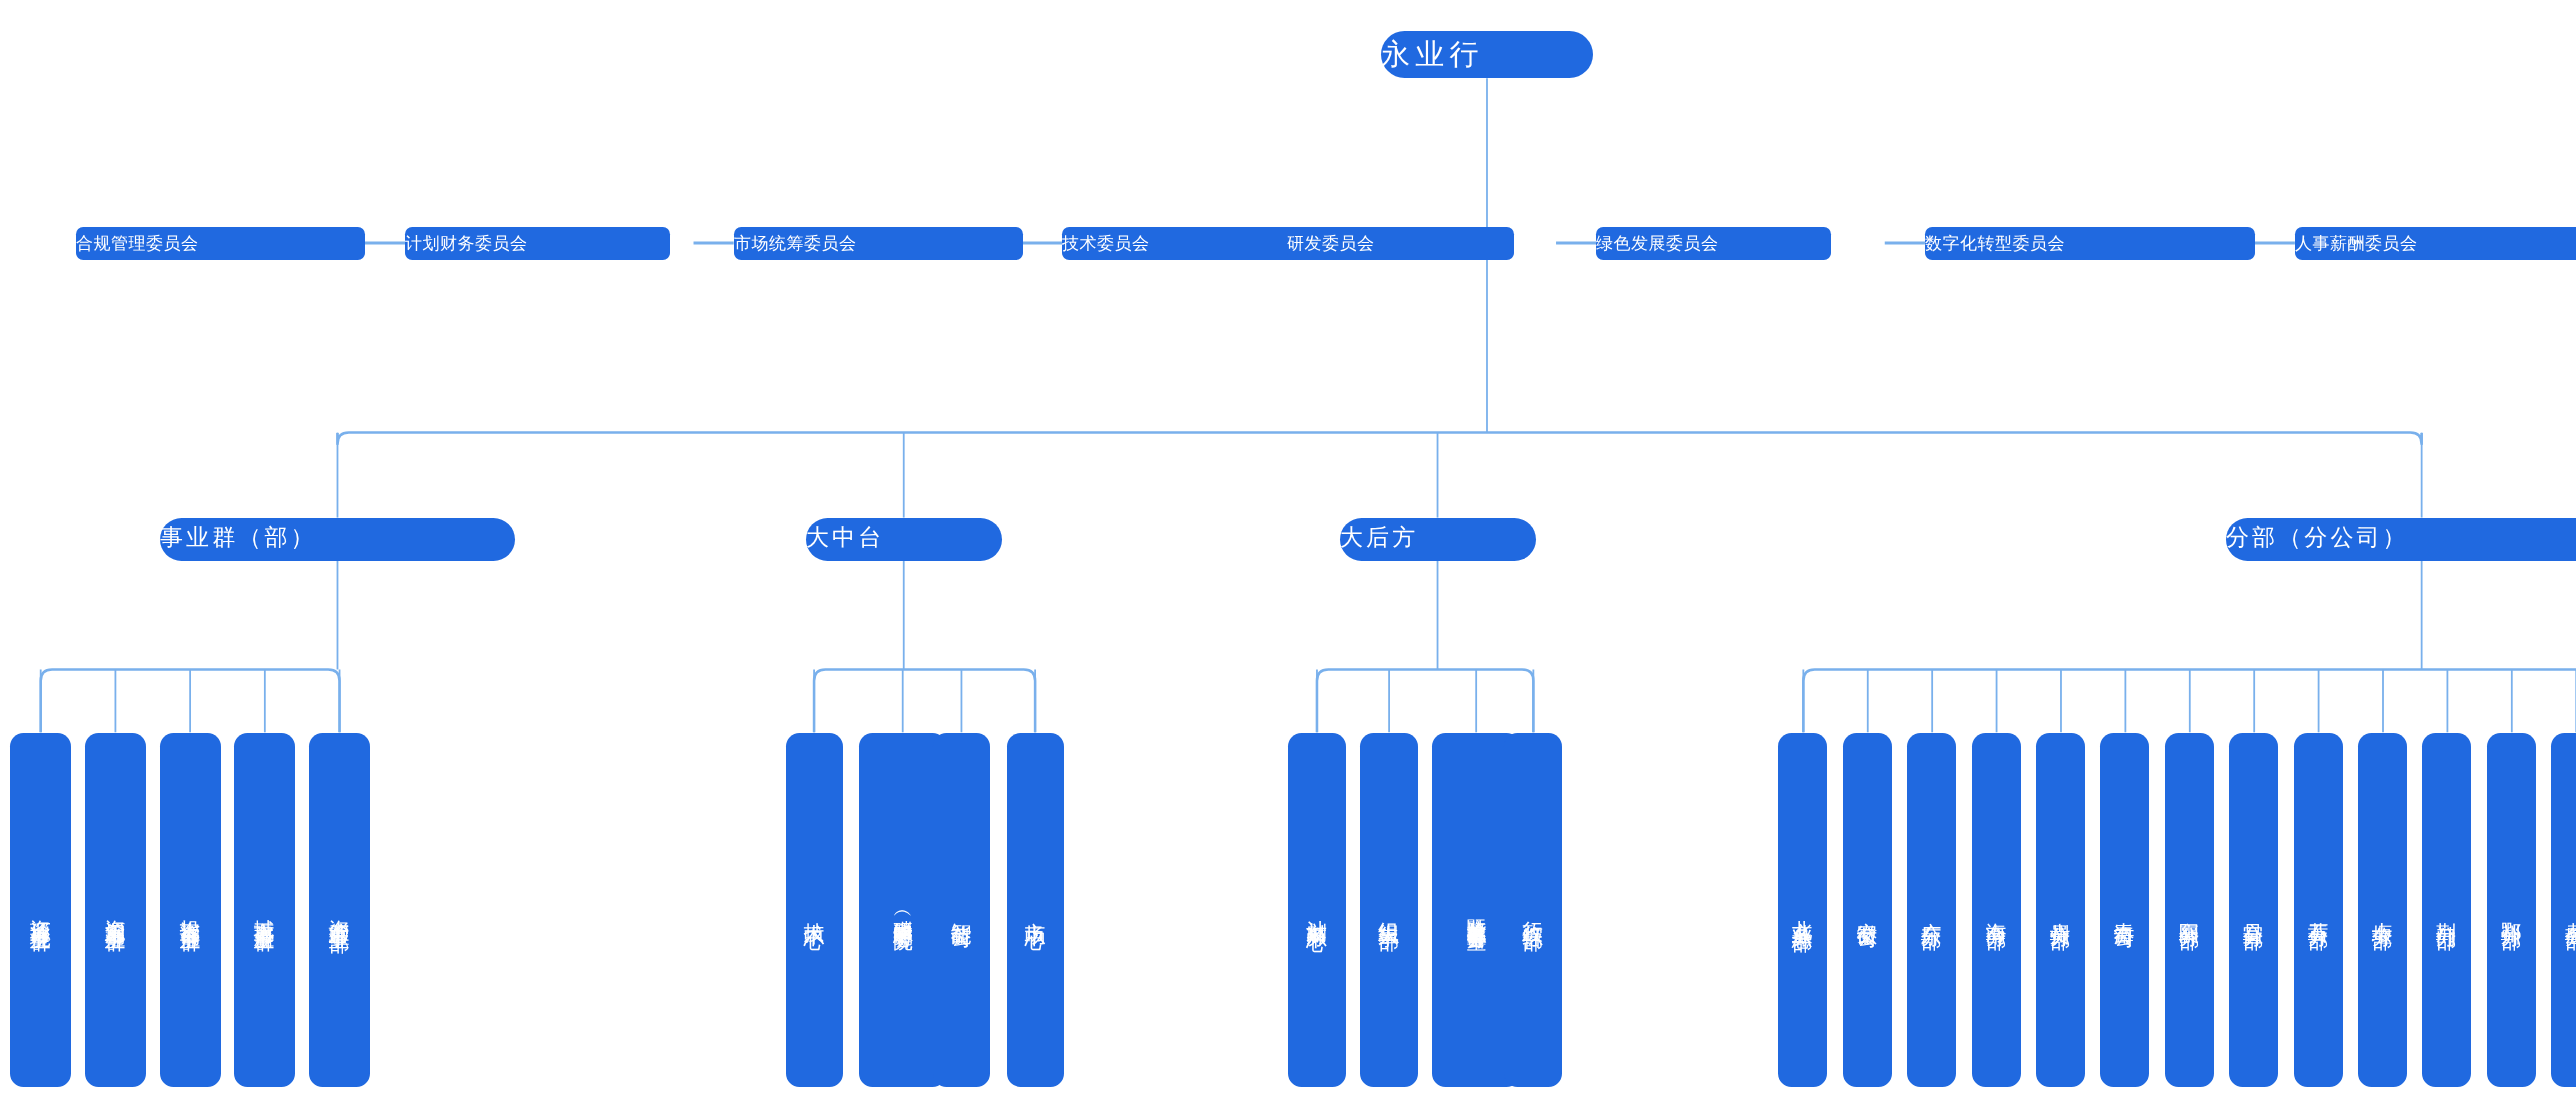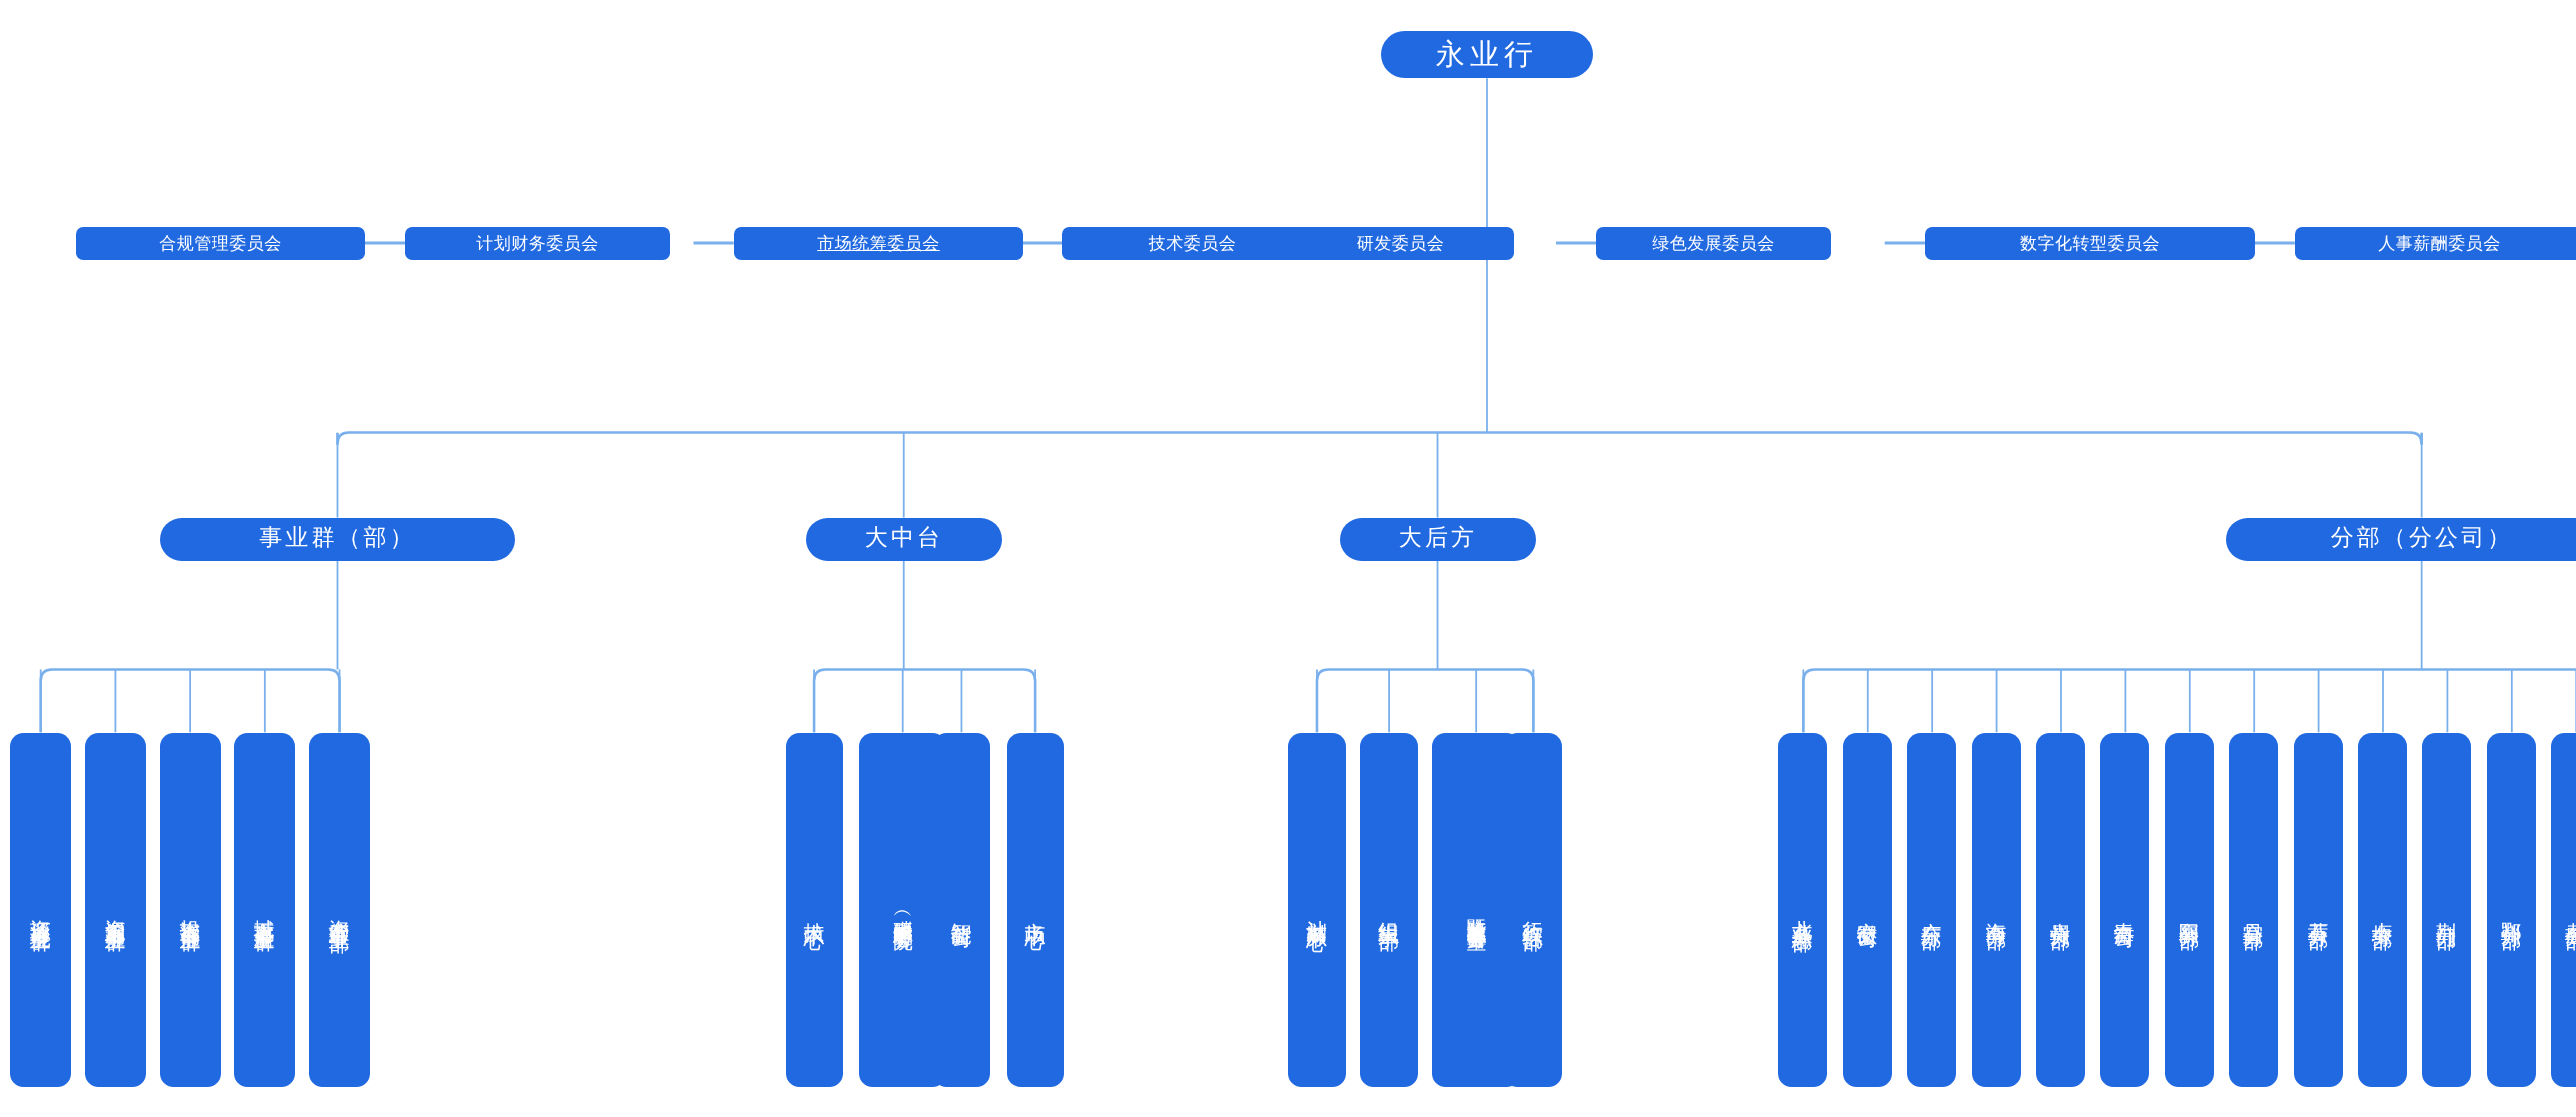--- a/index.html
+++ b/index.html
@@ -11,21 +11,21 @@
     overflow:hidden;
     position:relative;
   }
   #chart-root{position:absolute;inset:0;}
   svg.wires{position:absolute;left:0;top:0;width:3059px;height:1117px;pointer-events:none;}
 
   .node{
     position:absolute;
     background:#2069e0;
     color:#ffffff;
-    display:flex;align-items:center;justify-content:center;
+    display:flex;align-items:center;
     box-sizing:border-box;
     line-height:1.12;
     white-space:nowrap;
   }
   
   .node.root{
     left:1381px;top:31px;width:212px;height:47px;
     border-radius:24px;
     font-size:29px;letter-spacing:5.2px;font-weight:400;
   }
@@ -128,21 +128,21 @@
   <div id="nodes">
       <div class="node root">
         <span>永业行</span>
       </div>
       <div class="node cmt" style="left: 76px; width: 289px;">
         <span>合规管理委员会</span>
       </div>
       <div class="node cmt" style="left: 405px; width: 265px;">
         <span>计划财务委员会</span>
       </div>
-      <div class="node cmt" style="left: 734px; width: 289px; text-decoration: underline;">
+      <div class="node cmt" style="left: 734px; width: 289px;">
         <span>市场统筹委员会</span>
       </div>
       <div class="node cmt" style="left: 1062px; width: 261px;">
         <span>技术委员会</span>
       </div>
       <div class="node cmt" style="left: 1287px; width: 227px;">
         <span>研发委员会</span>
       </div>
       <div class="node cmt" style="left: 1596px; width: 235px;">
         <span>绿色发展委员会</span>

